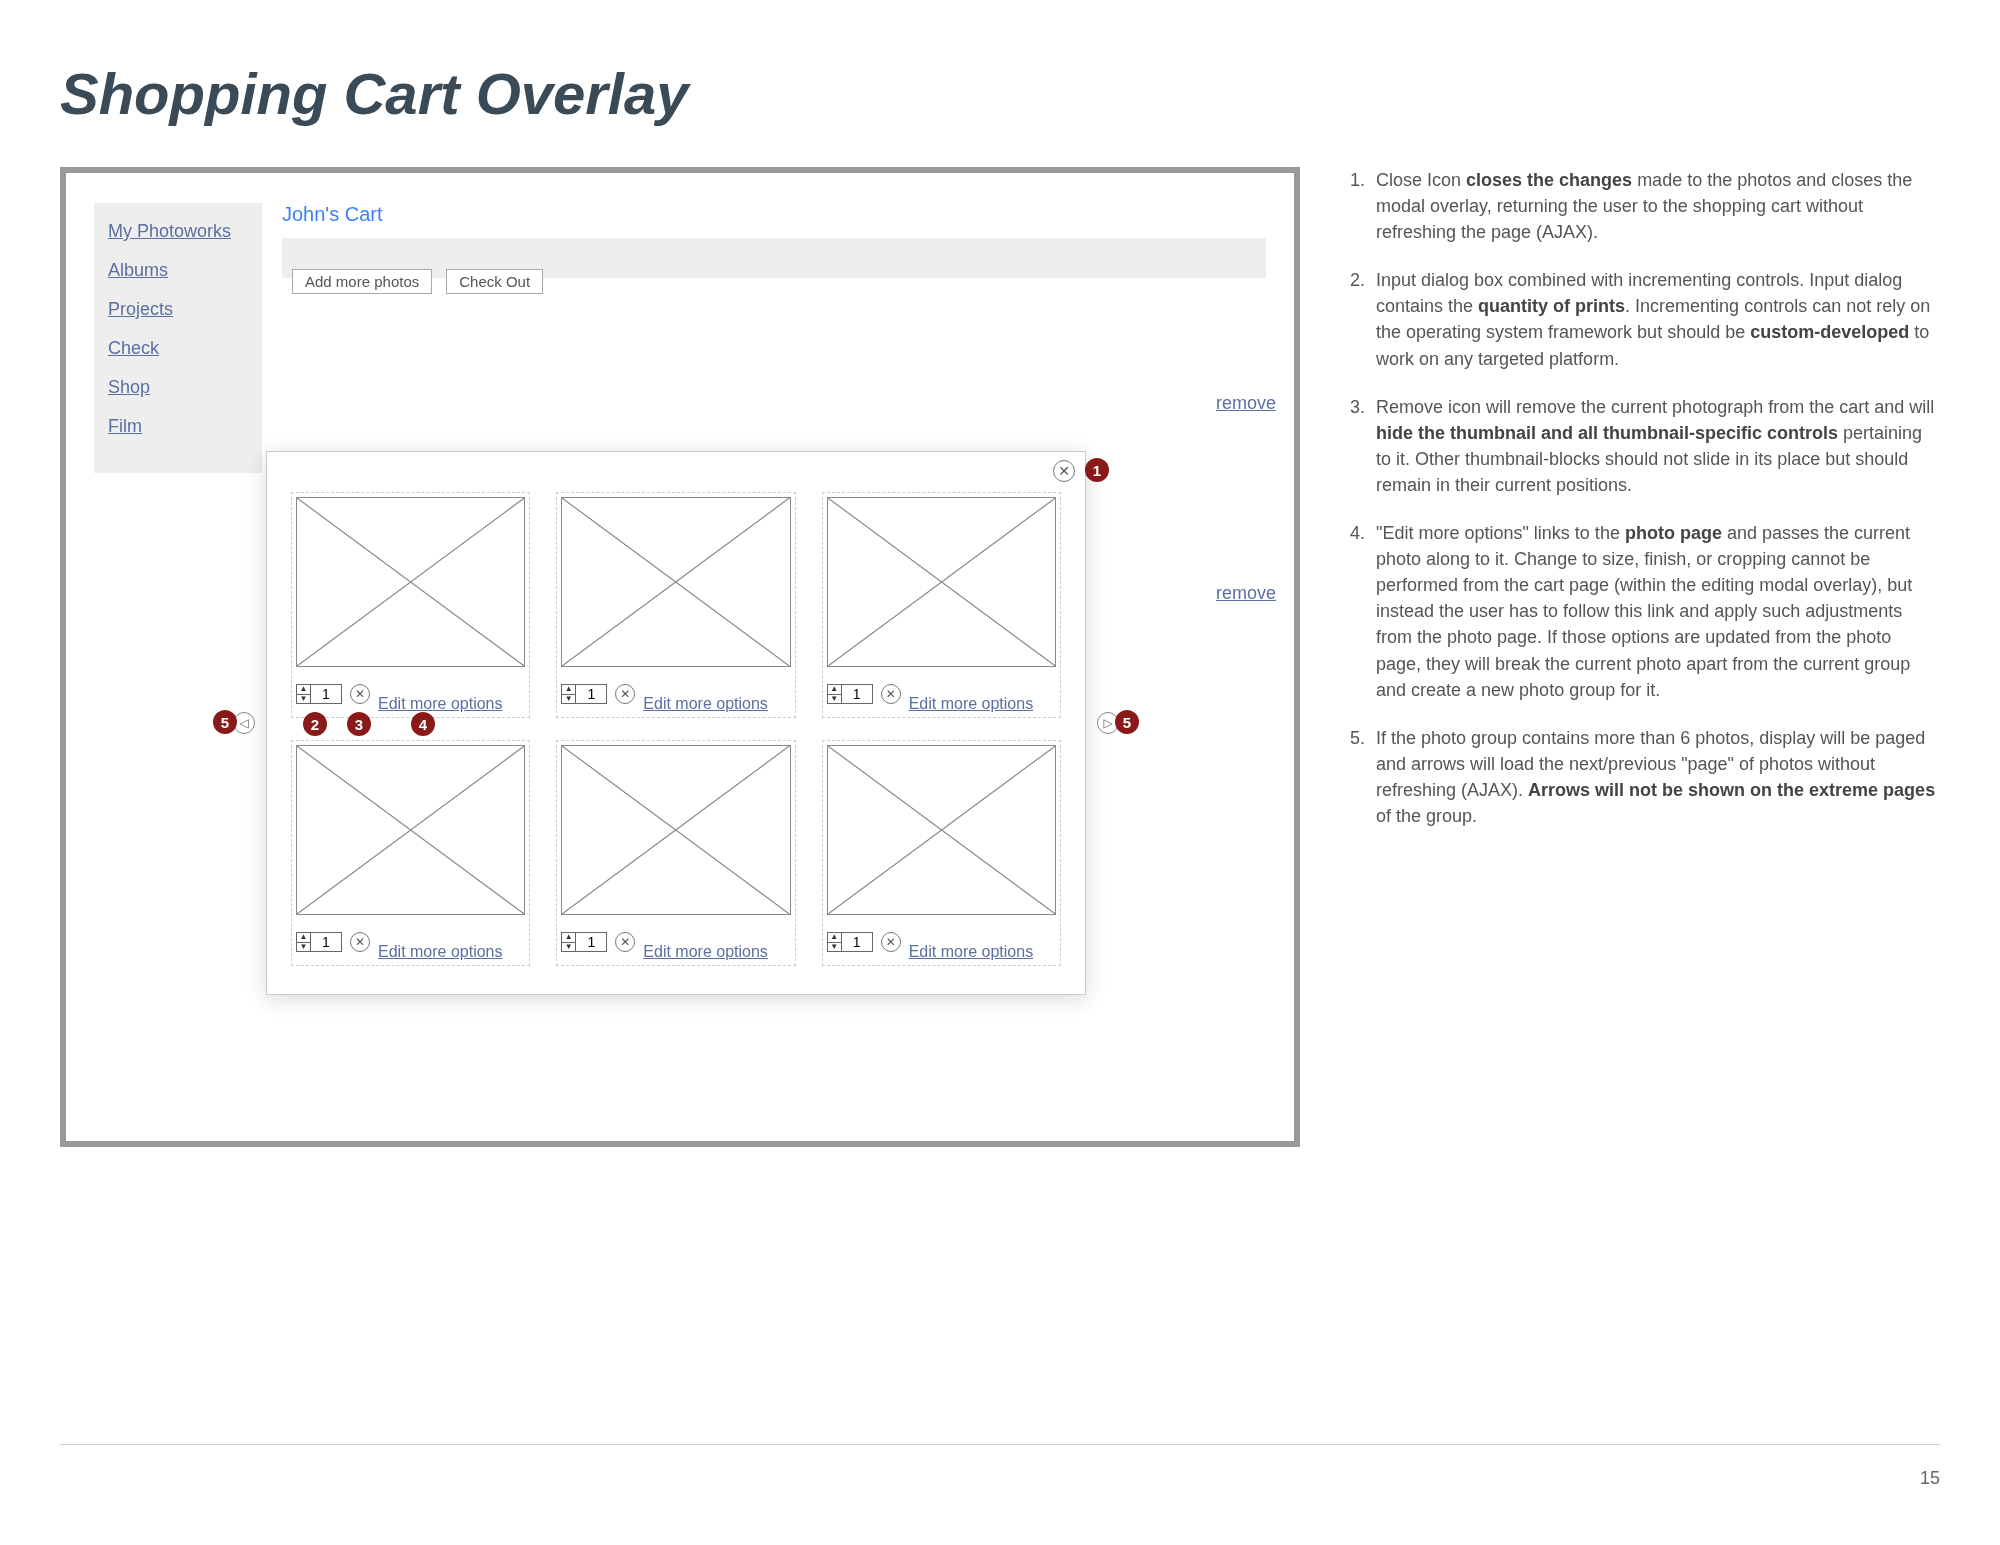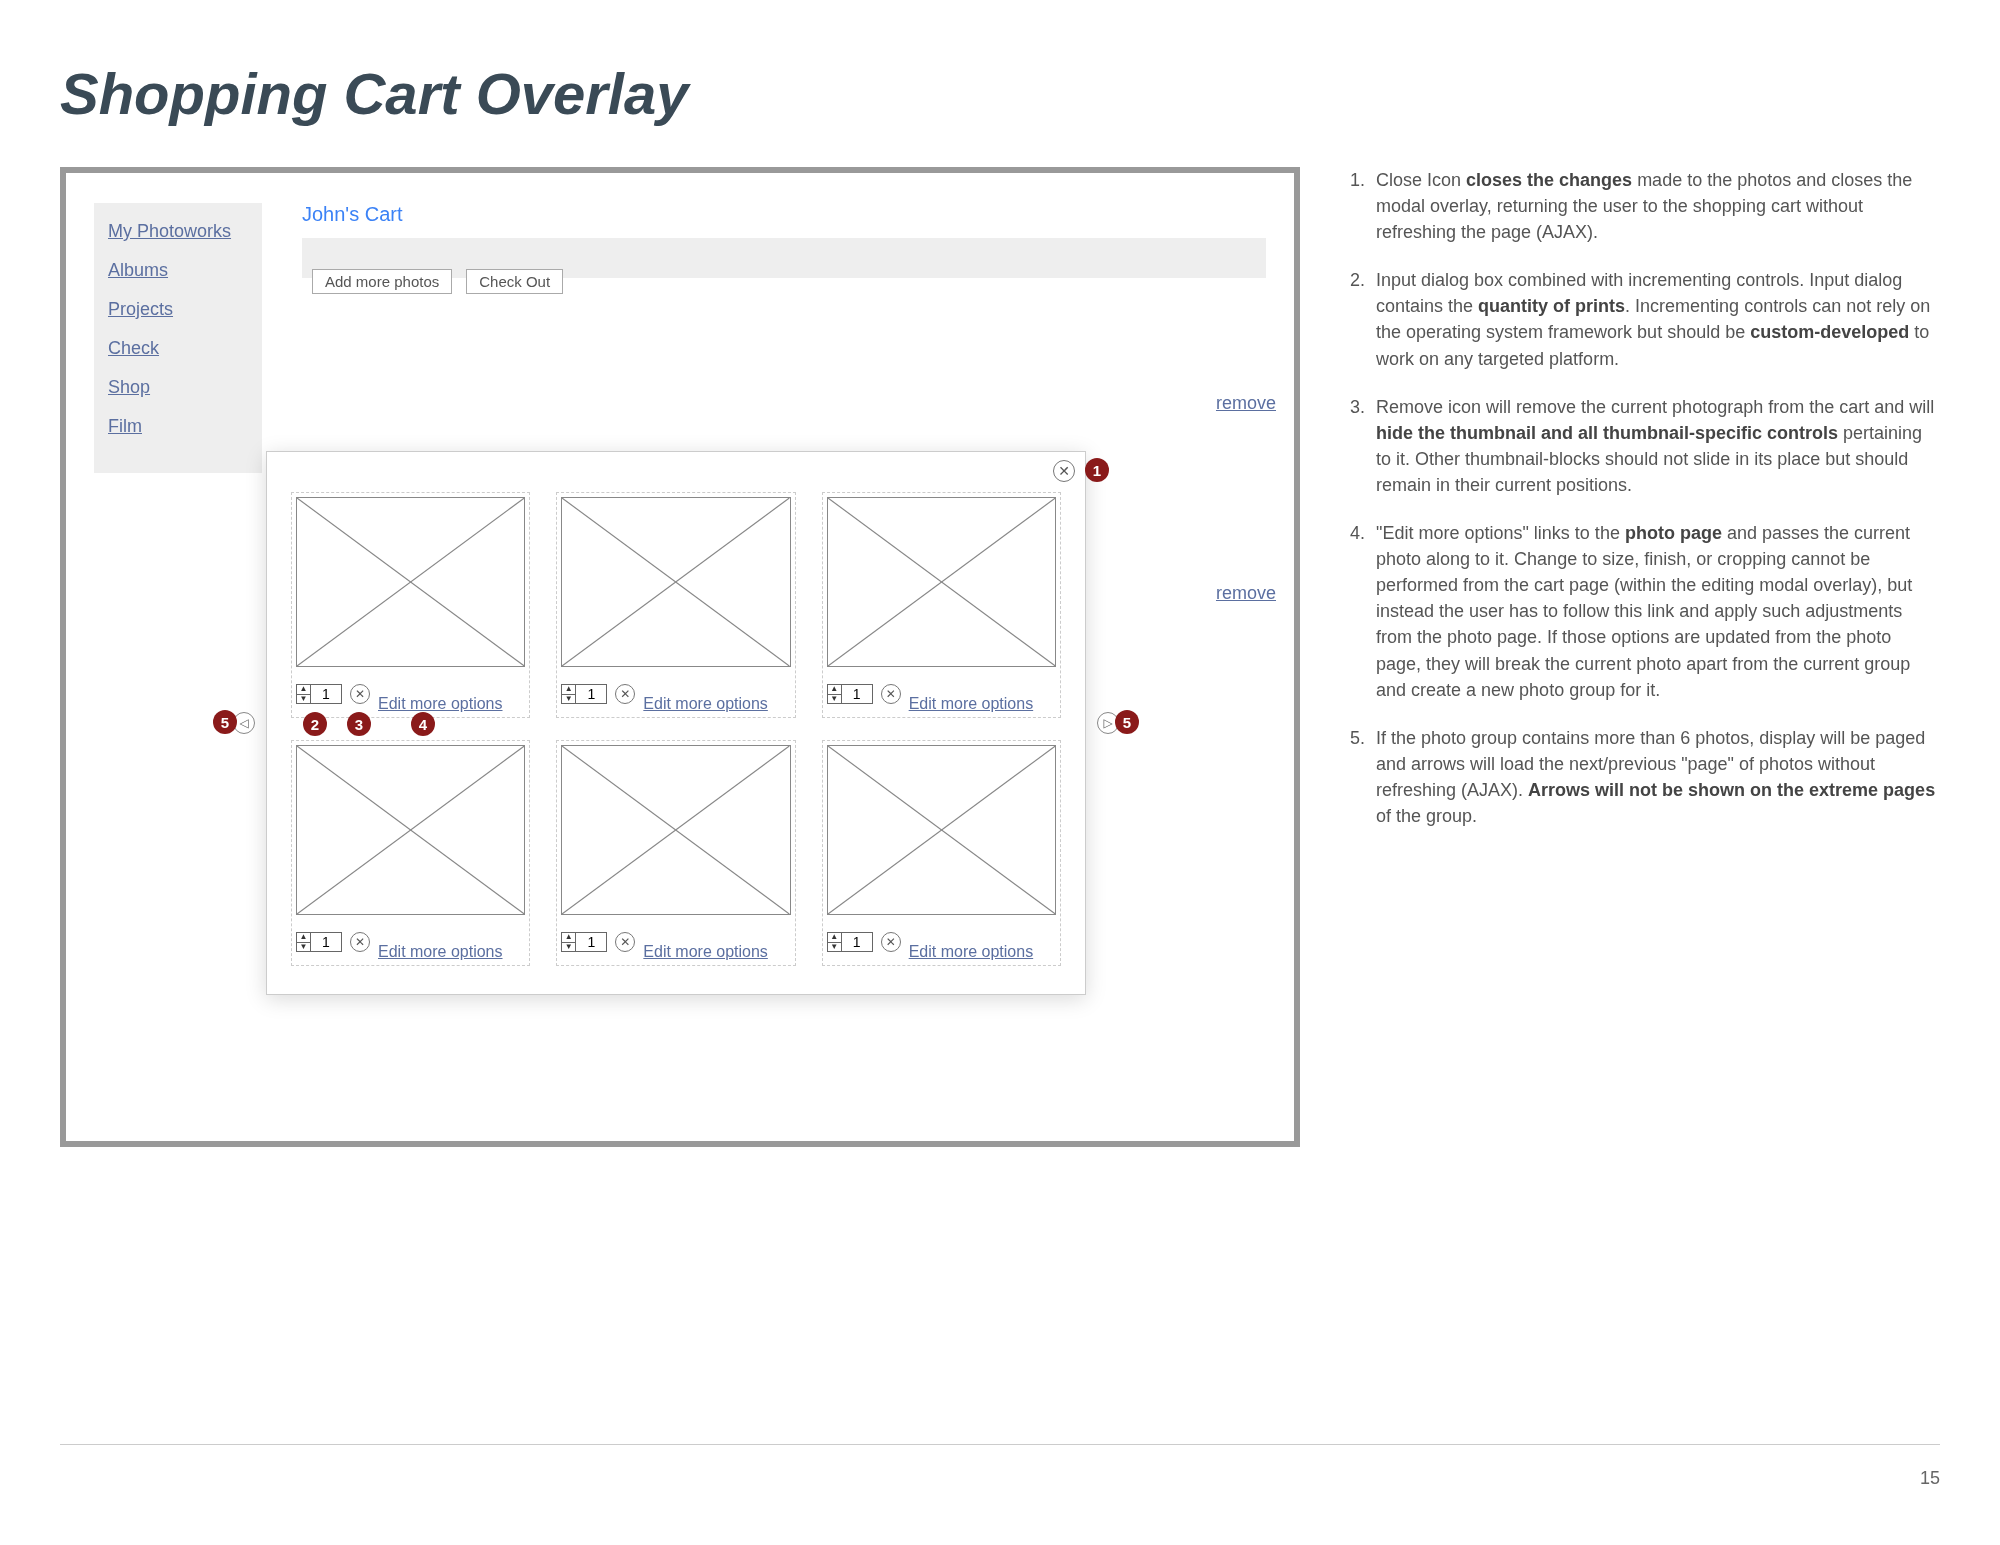--- a/index.html
+++ b/index.html
@@ -46,21 +46,21 @@
     color: #888;
   }
   .top-links a {
     color: #5b6fa0;
     text-decoration: underline;
   }
   .top-links .greet { color: #888; }
   .top-links .sep { color: #bbb; margin: 0 6px; }
   .body-row {
     display: flex;
-    gap: 40px;
+    gap: 20px;
     position: relative;
   }
   .sidebar {
     background: #eee;
     width: 168px;
     padding: 18px 14px;
     flex-shrink: 0;
   }
   .sidebar a {
     display: block;

